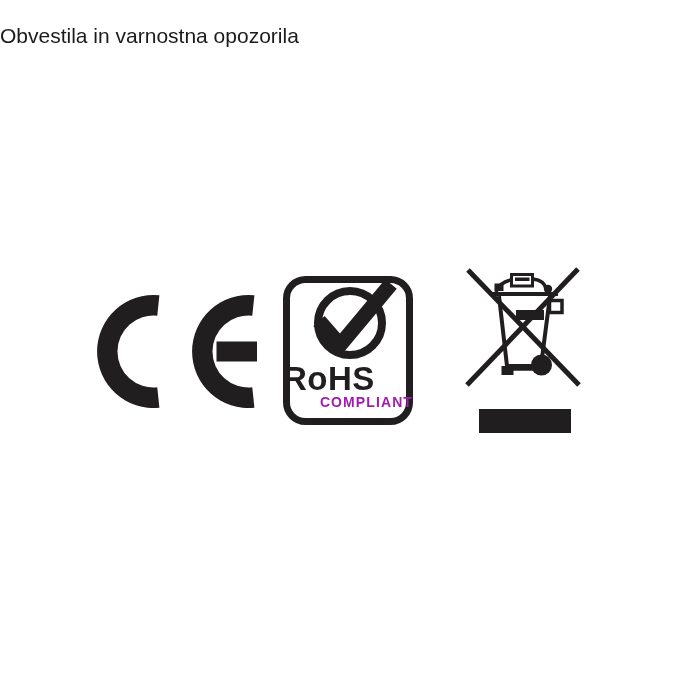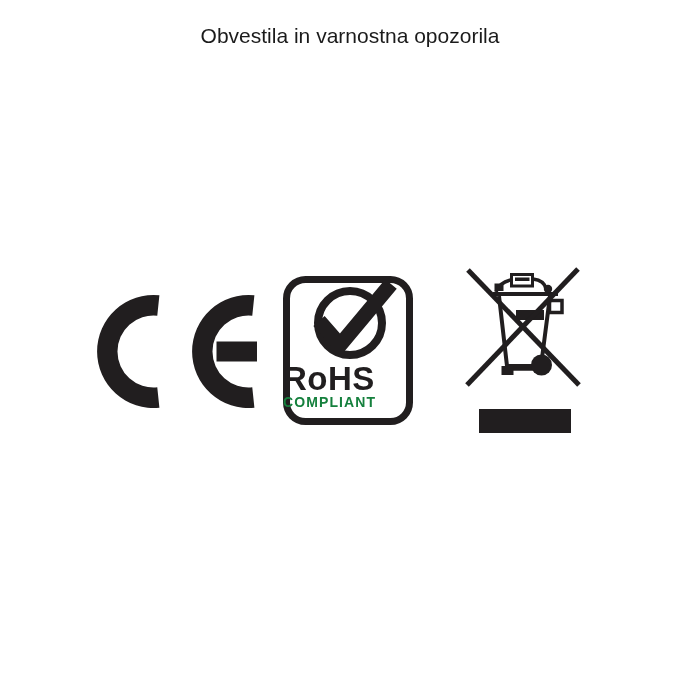--- a/index.html
+++ b/index.html
@@ -13,21 +13,20 @@
     width: 700px;
     height: 700px;
     background: #ffffff;
     overflow: hidden;
   }
   .page-title {
     position: absolute;
     top: 24px;
     left: 0;
     width: 700px;
-    text-align: center;
     font-size: 21px;
     line-height: 1.15;
     color: #1b1b1b;
   }
   .mark {
     position: absolute;
     color: #211e1f;
   }
   .mark svg { display: block; overflow: visible; }
 
@@ -46,26 +45,26 @@
     font-weight: bold;
     letter-spacing: 0.5px;
     line-height: 1;
     color: #211e1f;
   }
   .rohs-line2 {
     position: absolute;
     top: 119px;
     left: 0;
     width: 100%;
-    text-align: left;
+    text-align: right;
     font-size: 14px;
     font-weight: bold;
     letter-spacing: 1.1px;
     line-height: 1;
-    color: #15803d;
+    color: #a21caf;
   }
 
   
   .weee-mark { left: 455px; top: 255px; width: 150px; height: 190px; }
 </style>
 </head>
 <body>
 
 <div class="stage">
 

